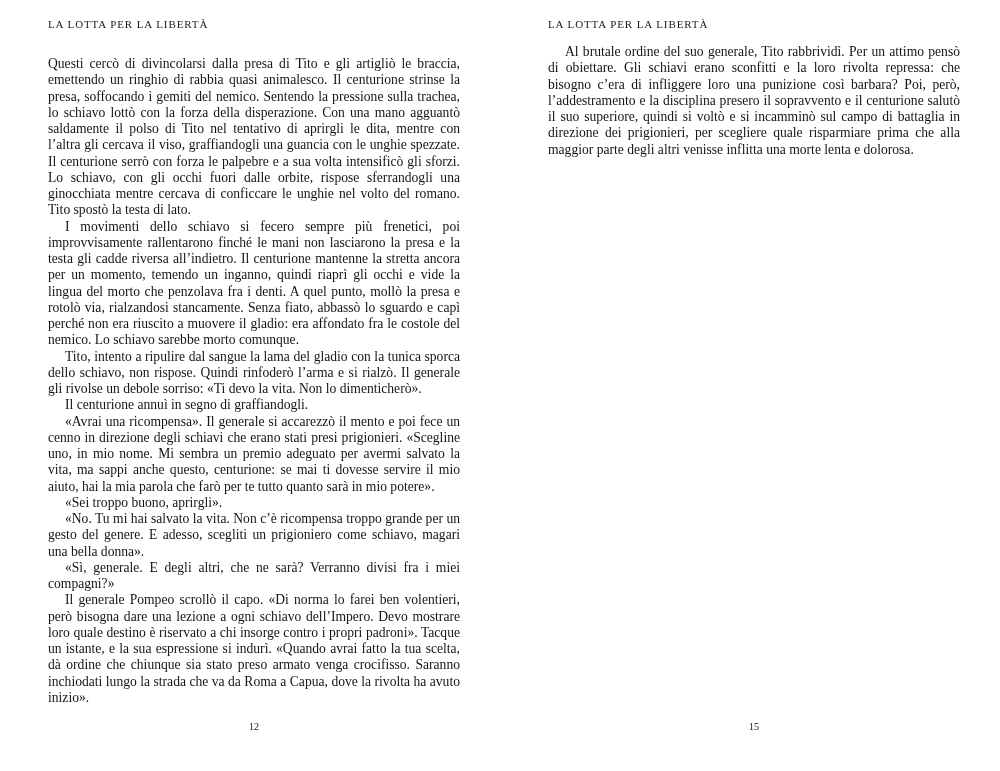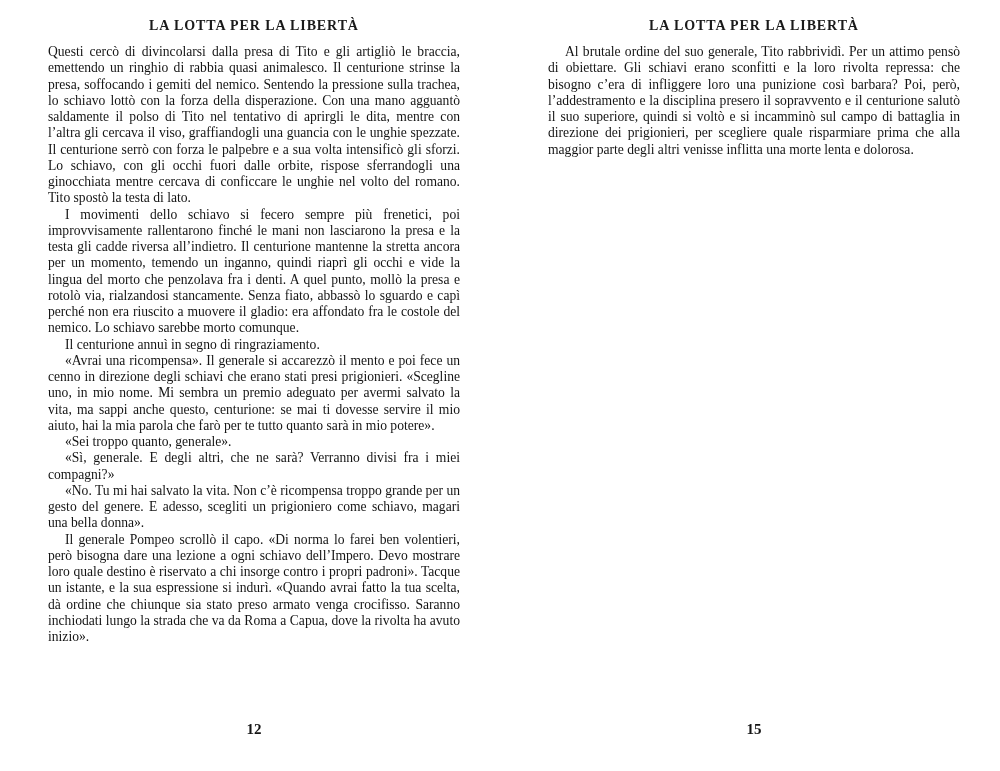--- a/index.html
+++ b/index.html
@@ -24,70 +24,71 @@
     position: relative;
     width: 500px;
     height: 771px;
     background: #ffffff;
   }
   .running-header {
     position: absolute;
     top: 18px;
     left: 48px;
     width: 412px;
-    text-align: center;
-    font-size: 14px;
+    text-align: left;
+    font-size: 11px;
     letter-spacing: 0.9px;
-    font-weight: bold;
+    font-weight: normal;
     color: #1a1a1a;
   }
   .text-col {
     position: absolute;
     top: 44px;
     left: 48px;
     width: 412px;
     font-size: 13.6px;
     line-height: 16.25px;
     text-align: justify;
     color: #141414;
   }
   .text-col p {
     margin: 0;
     padding: 0;
     text-indent: 17px;
   }
   .text-col p.no-indent {
     text-indent: 0;
+    margin-top: 12px;
   }
   .page-number {
     position: absolute;
     top: 721px;
     left: 48px;
     width: 412px;
     text-align: center;
-    font-size: 15px;
+    font-size: 10px;
     color: #141414;
-    font-weight: bold;
   }
 </style>
 </head>
 <body>
 
 <div class="spread">
 
   <div class="page">
     <div class="running-header">LA LOTTA PER LA LIBERTÀ</div>
     <div class="text-col">
       <p class="no-indent">Questi cercò di divincolarsi dalla presa di Tito e gli artigliò le braccia, emettendo un ringhio di rabbia quasi animalesco. Il centurione strinse la presa, soffocando i gemiti del nemico. Sentendo la pressione sulla trachea, lo schiavo lottò con la forza della disperazione. Con una mano agguantò saldamente il polso di Tito nel tentativo di aprirgli le dita, mentre con l’altra gli cercava il viso, graffiandogli una guancia con le unghie spezzate. Il centurione serrò con forza le palpebre e a sua volta intensificò gli sforzi. Lo schiavo, con gli occhi fuori dalle orbite, rispose sferrandogli una ginocchiata mentre cercava di conficcare le unghie nel volto del romano. Tito spostò la testa di lato.</p>
       <p>I movimenti dello schiavo si fecero sempre più frenetici, poi improvvisamente rallentarono finché le mani non lasciarono la presa e la testa gli cadde riversa all’indietro. Il centurione mantenne la stretta ancora per un momento, temendo un inganno, quindi riaprì gli occhi e vide la lingua del morto che penzolava fra i denti. A quel punto, mollò la presa e rotolò via, rialzandosi stancamente. Senza fiato, abbassò lo sguardo e capì perché non era riuscito a muovere il gladio: era affondato fra le costole del nemico. Lo schiavo sarebbe morto comunque.</p>
-      <p>Il centurione annuì in segno di ringraziamento.</p>
+      <p>Tito, intento a ripulire dal sangue la lama del gladio con la tunica sporca dello schiavo, non rispose. Quindi rinfoderò l’arma e si rialzò. Il generale gli rivolse un debole sorriso: «Ti devo la vita. Non lo dimenticherò».</p>
+      <p>Il centurione annuì in segno di graffiandogli.</p>
       <p>«Avrai una ricompensa». Il generale si accarezzò il mento e poi fece un cenno in direzione degli schiavi che erano stati presi prigionieri. «Scegline uno, in mio nome. Mi sembra un premio adeguato per avermi salvato la vita, ma sappi anche questo, centurione: se mai ti dovesse servire il mio aiuto, hai la mia parola che farò per te tutto quanto sarà in mio potere».</p>
-      <p>«Sei troppo quanto, generale».</p>
+      <p>«Sei troppo buono, aprirgli».</p>
+      <p>«No. Tu mi hai salvato la vita. Non c’è ricompensa troppo grande per un gesto del genere. E adesso, scegliti un prigioniero come schiavo, magari una bella donna».</p>
       <p>«Sì, generale. E degli altri, che ne sarà? Verranno divisi fra i miei compagni?»</p>
-      <p>«No. Tu mi hai salvato la vita. Non c’è ricompensa troppo grande per un gesto del genere. E adesso, scegliti un prigioniero come schiavo, magari una bella donna».</p>
       <p>Il generale Pompeo scrollò il capo. «Di norma lo farei ben volentieri, però bisogna dare una lezione a ogni schiavo dell’Impero. Devo mostrare loro quale destino è riservato a chi insorge contro i propri padroni». Tacque un istante, e la sua espressione si indurì. «Quando avrai fatto la tua scelta, dà ordine che chiunque sia stato preso armato venga crocifisso. Saranno inchiodati lungo la strada che va da Roma a Capua, dove la rivolta ha avuto inizio».</p>
     </div>
     <div class="page-number">12</div>
   </div>
 
   <div class="page">
     <div class="running-header">LA LOTTA PER LA LIBERTÀ</div>
     <div class="text-col">
       <p>Al brutale ordine del suo generale, Tito rabbrividì. Per un attimo pensò di obiettare. Gli schiavi erano sconfitti e la loro rivolta repressa: che bisogno c’era di infliggere loro una punizione così barbara? Poi, però, l’addestramento e la disciplina presero il sopravvento e il centurione salutò il suo superiore, quindi si voltò e si incamminò sul campo di battaglia in direzione dei prigionieri, per scegliere quale risparmiare prima che alla maggior parte degli altri venisse inflitta una morte lenta e dolorosa.</p>
     </div>

